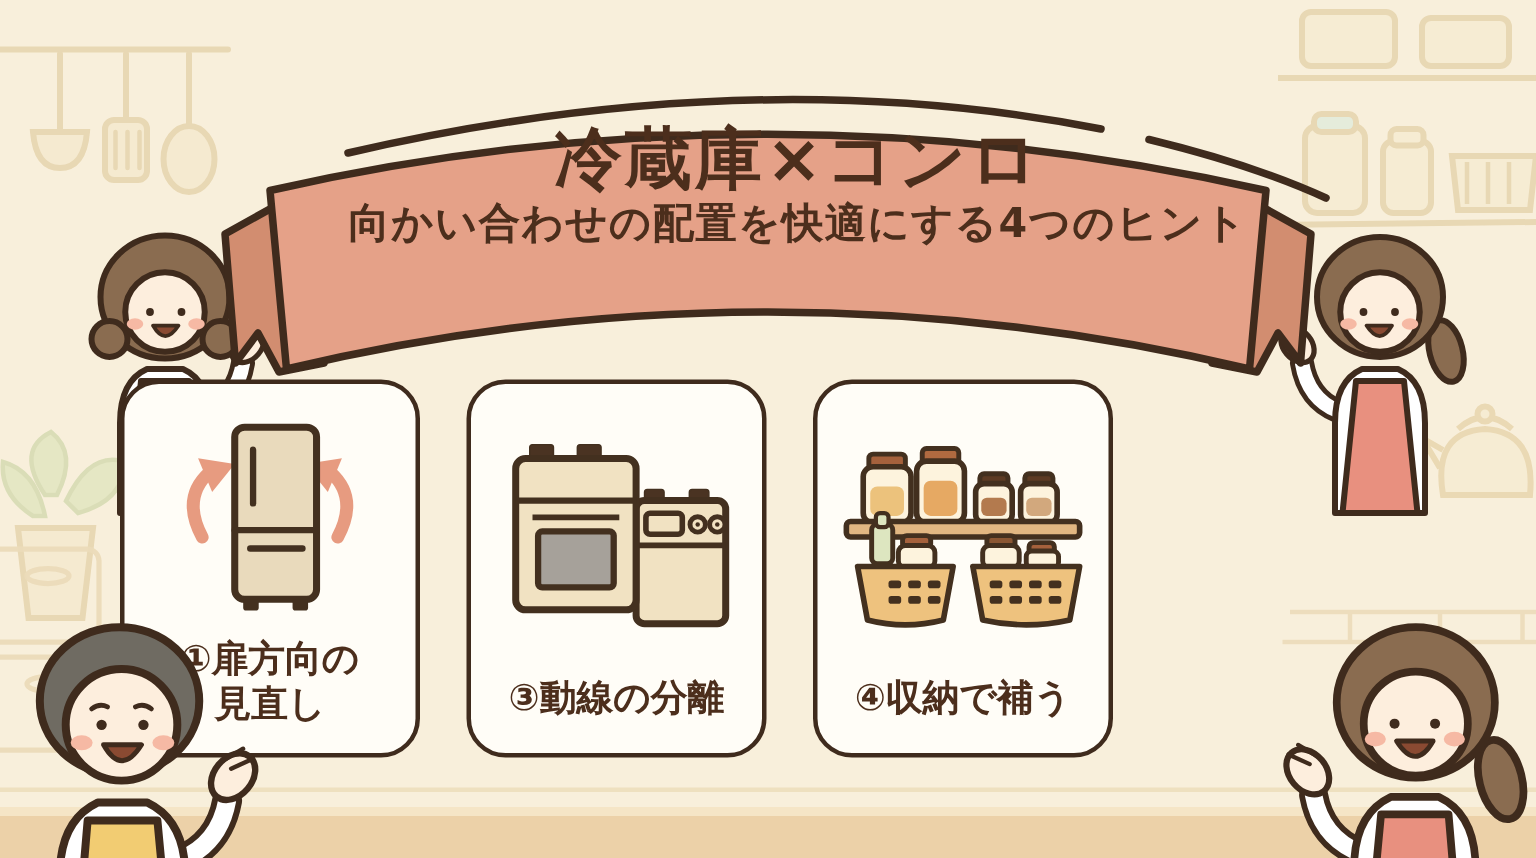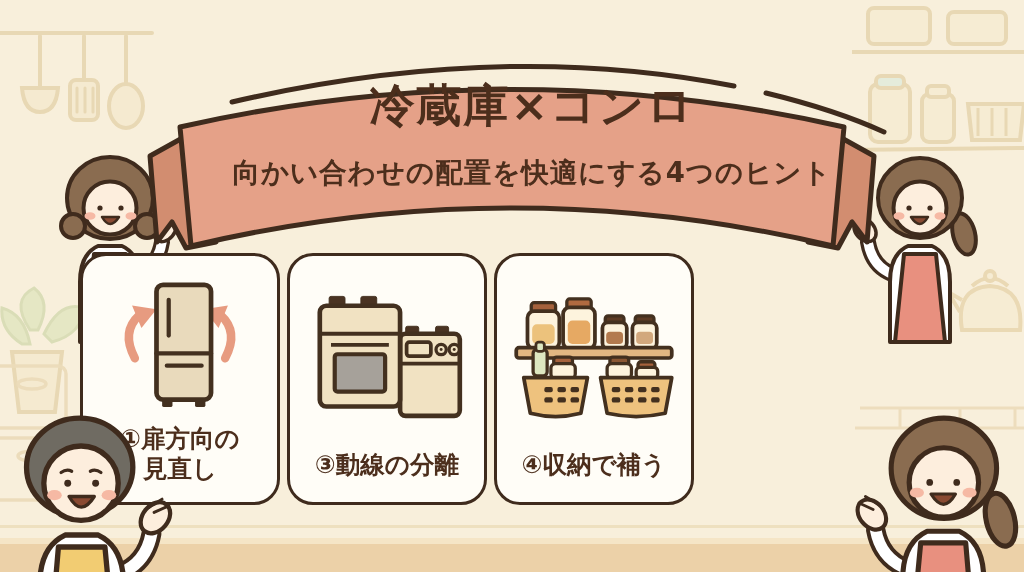--- a/index.html
+++ b/index.html
@@ -15,24 +15,24 @@
   *{margin:0;padding:0;box-sizing:border-box;}
   html,body{width:1024px;height:572px;}
   body{font-family:"DejaVu Sans","Liberation Sans",sans-serif;}
   .stage{position:relative;width:1024px;height:572px;background:var(--bg);overflow:hidden;}
   .layer{position:absolute;left:0;top:0;width:100%;height:100%;}
   svg{display:block;}
 
   
   .banner-text{position:absolute;left:0;right:0;text-align:center;color:var(--text);font-weight:800;z-index:3;padding-left:40px;}
   .banner-line1{top:76px;font-size:45px;letter-spacing:2px;}
-  .banner-line2{top:131px;font-size:27.5px;letter-spacing:1px;margin-top:24px;}
+  .banner-line2{top:131px;font-size:27.5px;letter-spacing:1px;}
 
   
-  .cards{position:absolute;left:80px;top:253px;display:flex;gap:7px;z-index:4;}
+  .cards{position:absolute;left:80px;top:253px;display:flex;gap:31px;z-index:4;}
   .card{width:200px;height:252px;background:var(--card-bg);border:3.5px solid var(--outline);
         border-radius:26px;display:flex;flex-direction:column;align-items:center;}
   .card-icon{flex:1;display:flex;align-items:center;justify-content:center;width:100%;padding-top:10px;}
   .card-label{text-align:center;color:var(--text);font-weight:800;font-size:24.5px;line-height:1.22;
               padding-bottom:22px;}
 
   .char{position:absolute;}
   .z2{z-index:2;} .z5{z-index:5;}
 </style>
 </head>

